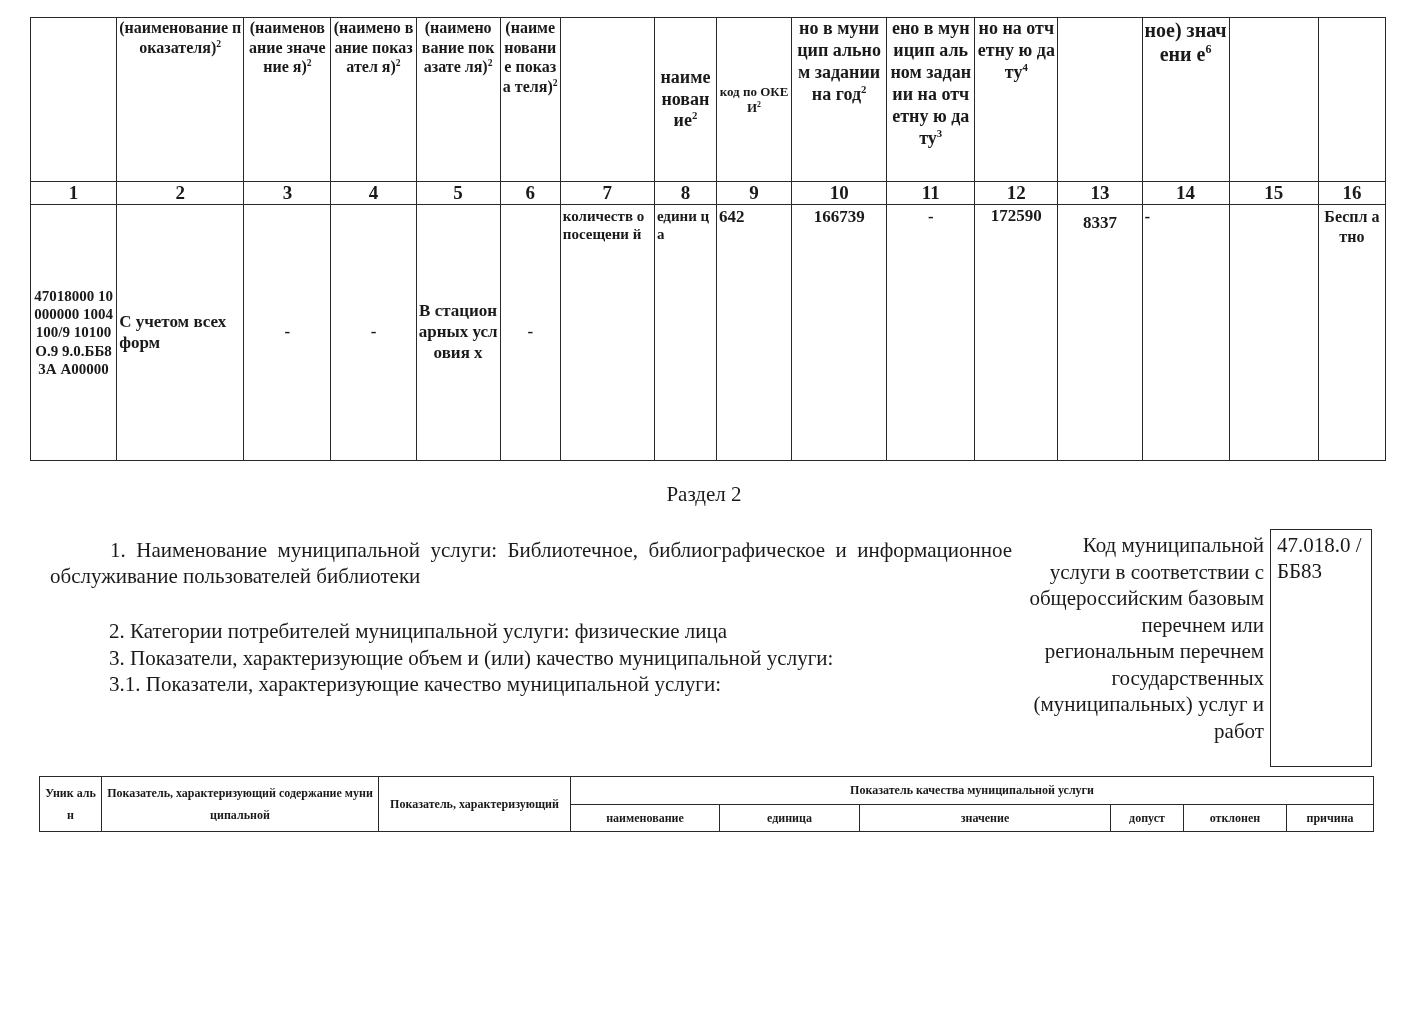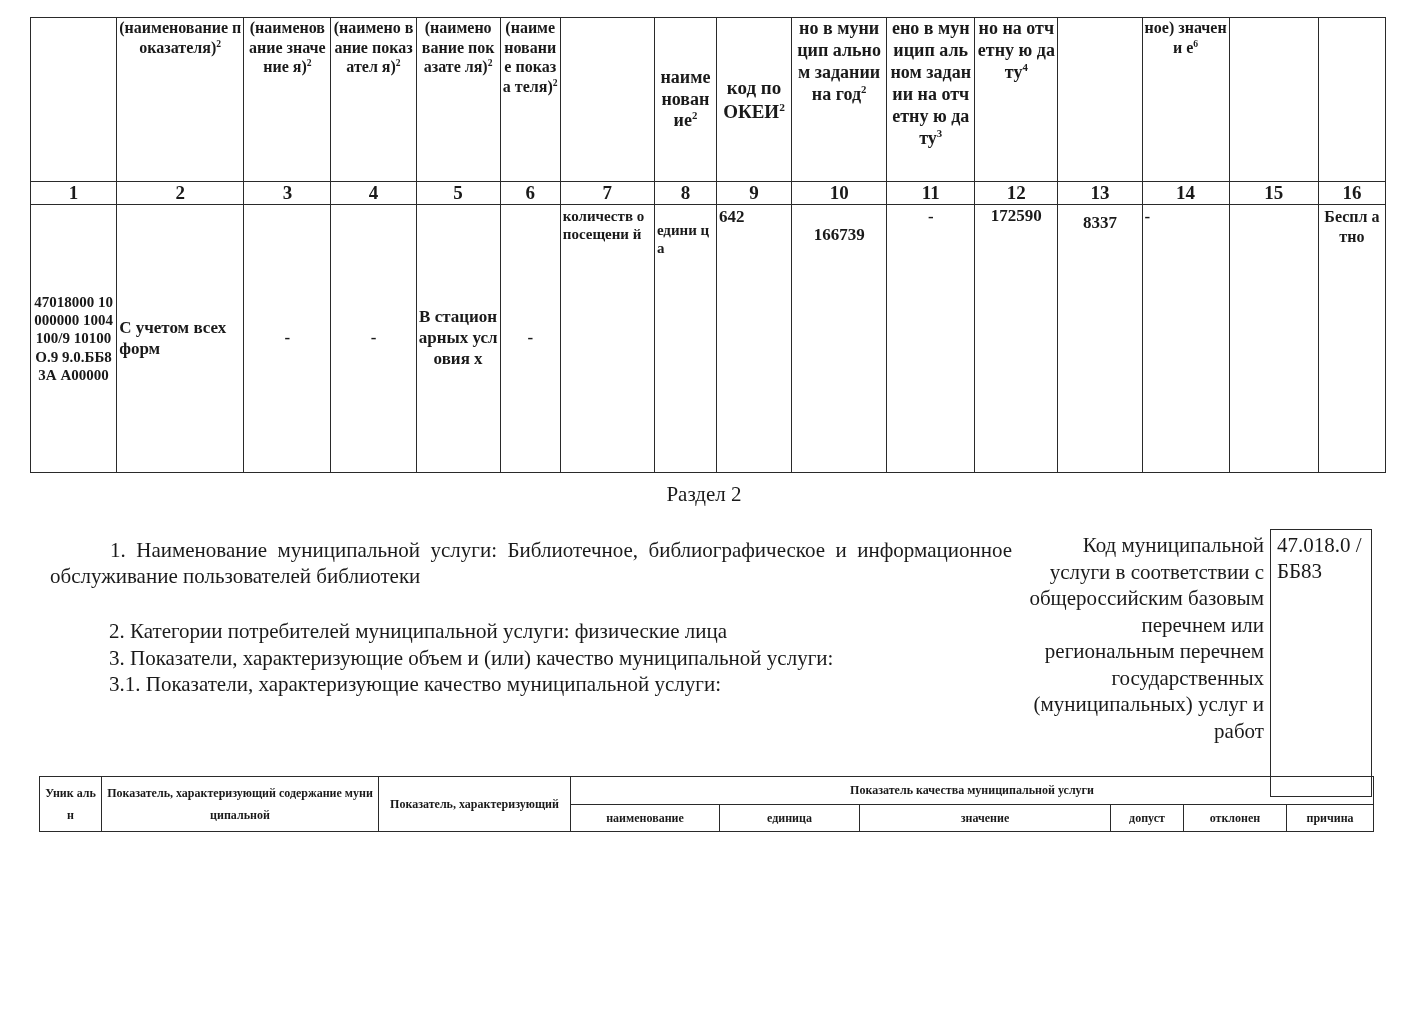--- a/index.html
+++ b/index.html
@@ -13,21 +13,21 @@
   td { border: 1.5px solid #2a2a2a; padding: 0 2px; vertical-align: top; text-align: center; line-height: 1.22; overflow: hidden; word-break: break-all; }
   sup { font-size: 0.6em; vertical-align: super; line-height: 0; }
   #t1 { left: 30px; top: 17px; width: 1356px; font-size: 16px; }
   #t1 .hdr td { height: 163px; }
   #t1 .nums td { height: 22px; font-size: 19px; vertical-align: middle; line-height: 22px; }
   #t1 .data td { height: 247px; font-size: 17px; }
   .mid { vertical-align: middle !important; }
   .left { text-align: left !important; }
   .section-title { left: 0; width: 1408px; top: 482px; text-align: center; font-size: 21px; }
   .p { font-size: 21px; line-height: 26px; }
-  .codebox { left: 1270px; top: 529px; width: 102px; height: 268px; border: 1.5px solid #2a2a2a; font-size: 21px; line-height: 26px; padding: 2px 6px; box-sizing: border-box; }
+  .codebox { left: 1270px; top: 529px; width: 102px; height: 238px; border: 1.5px solid #2a2a2a; font-size: 21px; line-height: 26px; padding: 2px 6px; box-sizing: border-box; }
   .codelabel { left: 1020px; top: 532px; width: 244px; text-align: right; font-size: 21px; line-height: 26.5px; }
   #t2 { left: 39px; top: 776px; width: 1334px; font-size: 12px; }
   #t2 td { height: 26px; vertical-align: middle; line-height: 22px; }
 </style>
 </head>
 <body>
 
 <table id="t1" class="abs">
   <colgroup>
     <col style="width:86px">
@@ -50,26 +50,26 @@
   <tbody>
       <tr class="hdr">
     <td><span></span></td>
     <td><span>(наименование показателя)</span><sup>2</sup></td>
     <td><span>(наименов ание значение я)</span><sup>2</sup></td>
     <td><span>(наимено вание показател я)</span><sup>2</sup></td>
     <td><span>(наимено вание показате ля)</span><sup>2</sup></td>
     <td><span>(наиме новани е показа теля)</span><sup>2</sup></td>
     <td><span></span></td>
     <td class="mid" style="font-size:18px"><span>наиме нован ие</span><sup>2</sup></td>
-    <td class="mid" style="font-size:19px"><span>код по ОКЕИ</span><sup>2</sup></td>
+    <td class="mid" style="font-size:13px"><span>код по ОКЕИ</span><sup>2</sup></td>
     <td style="font-size:18px"><span>но в муницип альном задании на год</span><sup>2</sup></td>
     <td style="font-size:18px"><span>ено в муницип альном задании на отчетну ю дату</span><sup>3</sup></td>
     <td style="font-size:18px"><span>но на отчетну ю дату</span><sup>4</sup></td>
     <td><span></span></td>
-    <td style="font-size:16px"><span>ное) значени е</span><sup>6</sup></td>
+    <td style="font-size:20px"><span>ное) значени е</span><sup>6</sup></td>
     <td><span></span></td>
     <td><span></span></td>
   </tr>
   <tr class="nums">
     <td>1</td>
     <td>2</td>
     <td>3</td>
     <td>4</td>
     <td>5</td>
     <td>6</td>
@@ -85,23 +85,23 @@
     <td>16</td>
   </tr>
   <tr class="data">
     <td class="mid" style="font-size:15px">47018000 10000000 1004100/9 10100О.9 9.0.ББ83А А00000</td>
     <td class="mid left">С учетом всех форм</td>
     <td class="mid">-</td>
     <td class="mid">-</td>
     <td class="mid">В стацион арных условия х</td>
     <td class="mid">-</td>
     <td class="left" style="font-size:15px;padding-top:2px">количеств о посещени й</td>
-    <td class="left" style="font-size:15px;padding-top:16px">едини ца</td>
+    <td class="left" style="font-size:15px;padding-top:2px">едини ца</td>
     <td class="left" style="padding-top:2px">642</td>
-    <td style="padding-top:20px">166739</td>
+    <td style="padding-top:2px">166739</td>
     <td style="padding-top:2px">-</td>
     <td style="padding-top:1px">172590</td>
     <td style="padding-top:8px">8337</td>
     <td class="left" style="padding-top:2px">-</td>
     <td></td>
     <td style="font-size:16px;padding-top:2px">Беспл атно</td>
   </tr>
 </tbody>
   </table>
 

